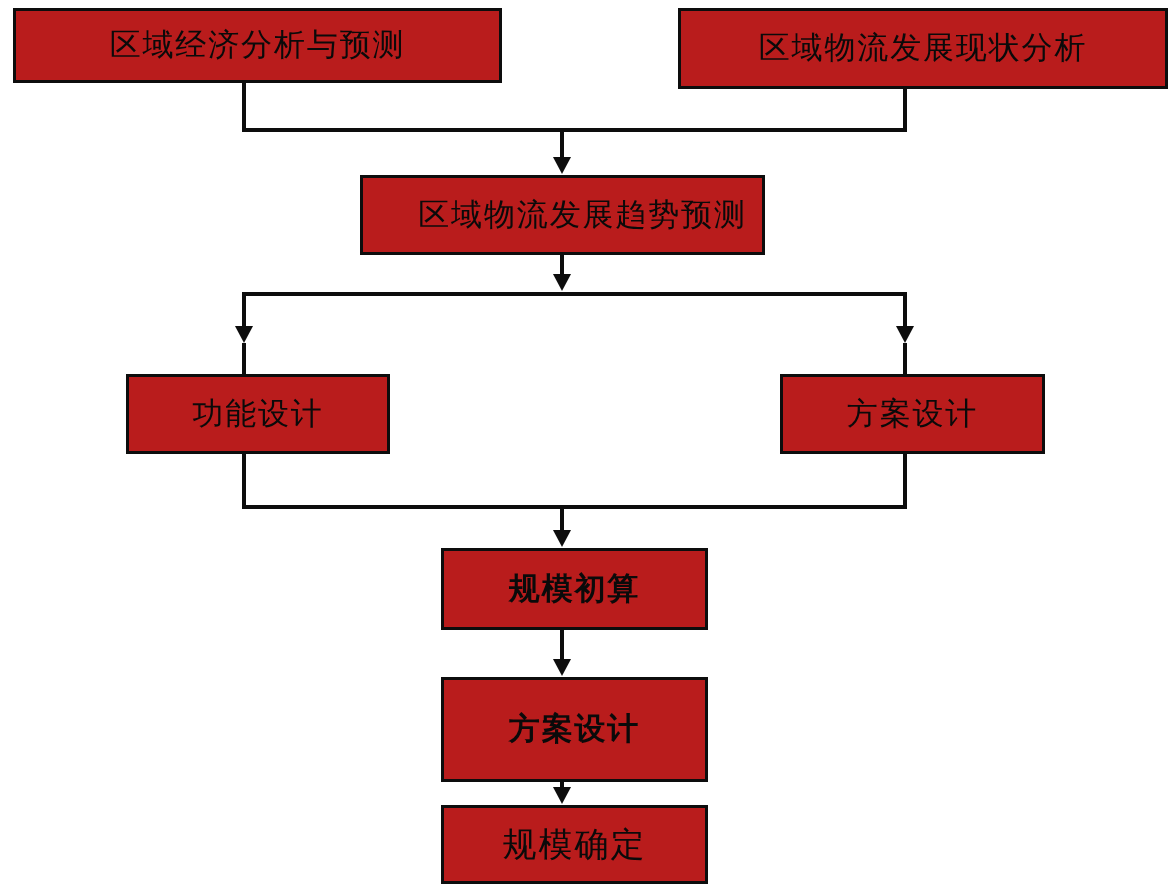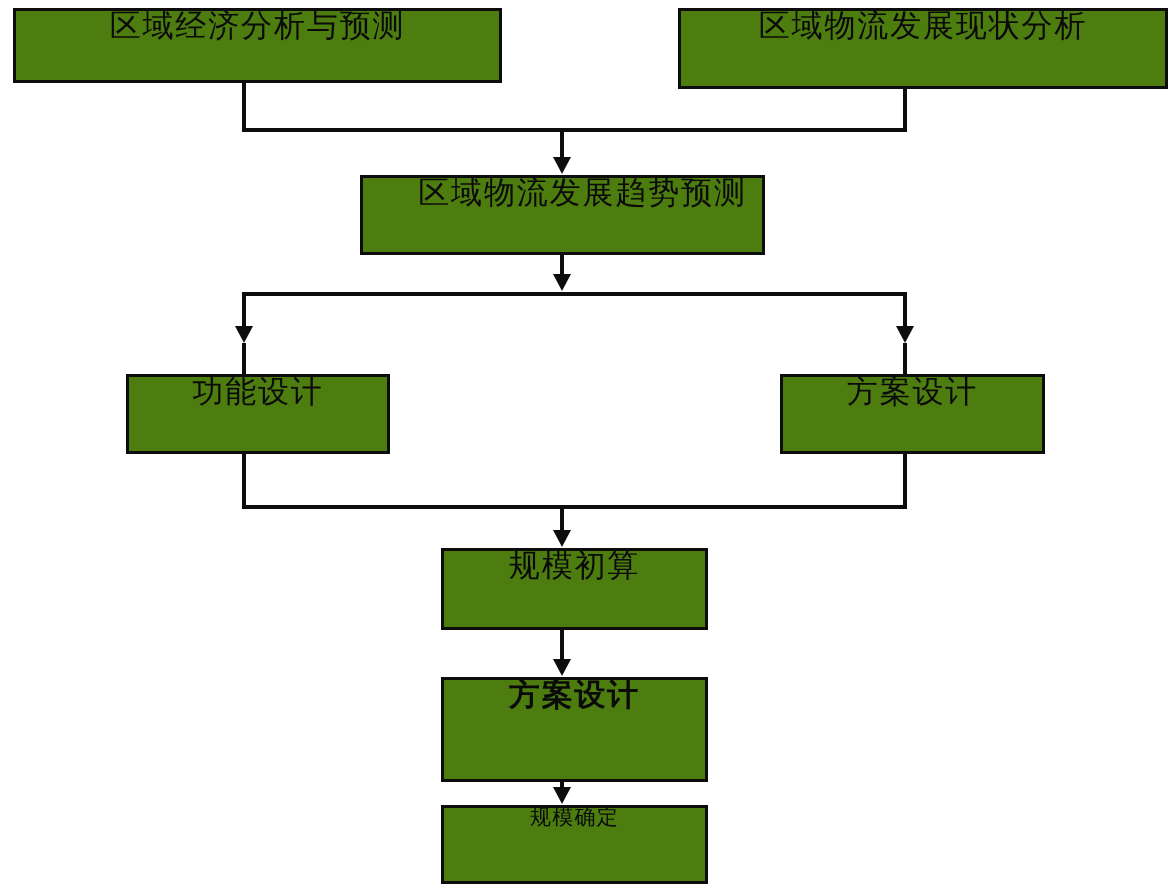--- a/index.html
+++ b/index.html
@@ -12,42 +12,42 @@
     width: 1170px;
     height: 892px;
     background: #ffffff;
     overflow: hidden;
     font-family: "DejaVu Sans", "Liberation Sans", sans-serif;
   }
   .node {
     position: absolute;
     box-sizing: border-box;
     border: 3px solid #0d0d0d;
-    background: #4d7c0f;
+    background: #b91c1c;
     display: flex;
-    align-items: flex-start;
+    align-items: center;
     justify-content: center;
     color: #0a0a0a;
     letter-spacing: 0.06em;
     line-height: 1;
     white-space: nowrap;
   }
   .node .label {
     display: block;
     transform: translateY(-1px);
   }
   
   #n-econ      { left: 13px;  top: 8px;   width: 489px; height: 75px; font-size: 31px; }
   #n-status    { left: 678px; top: 8px;   width: 490px; height: 81px; font-size: 31px; }
   #n-trend     { left: 360px; top: 175px; width: 405px; height: 80px; font-size: 31px; padding-left: 40px; }
   #n-function  { left: 126px; top: 374px; width: 264px; height: 80px; font-size: 31px; }
   #n-strategy  { left: 780px; top: 374px; width: 265px; height: 80px; font-size: 31px; }
-  #n-presize   { left: 441px; top: 548px; width: 267px; height: 82px; font-size: 31px; }
+  #n-presize   { left: 441px; top: 548px; width: 267px; height: 82px; font-size: 31px; font-weight: bold; }
   #n-plan      { left: 441px; top: 677px; width: 267px; height: 105px; font-size: 31px; font-weight: bold; }
-  #n-finalsize { left: 441px; top: 805px; width: 267px; height: 79px; font-size: 21px; }
+  #n-finalsize { left: 441px; top: 805px; width: 267px; height: 79px; font-size: 34px; }
 
   
   .vline {
     position: absolute;
     width: 4px;
     background: #0d0d0d;
   }
   .hline {
     position: absolute;
     height: 4px;

